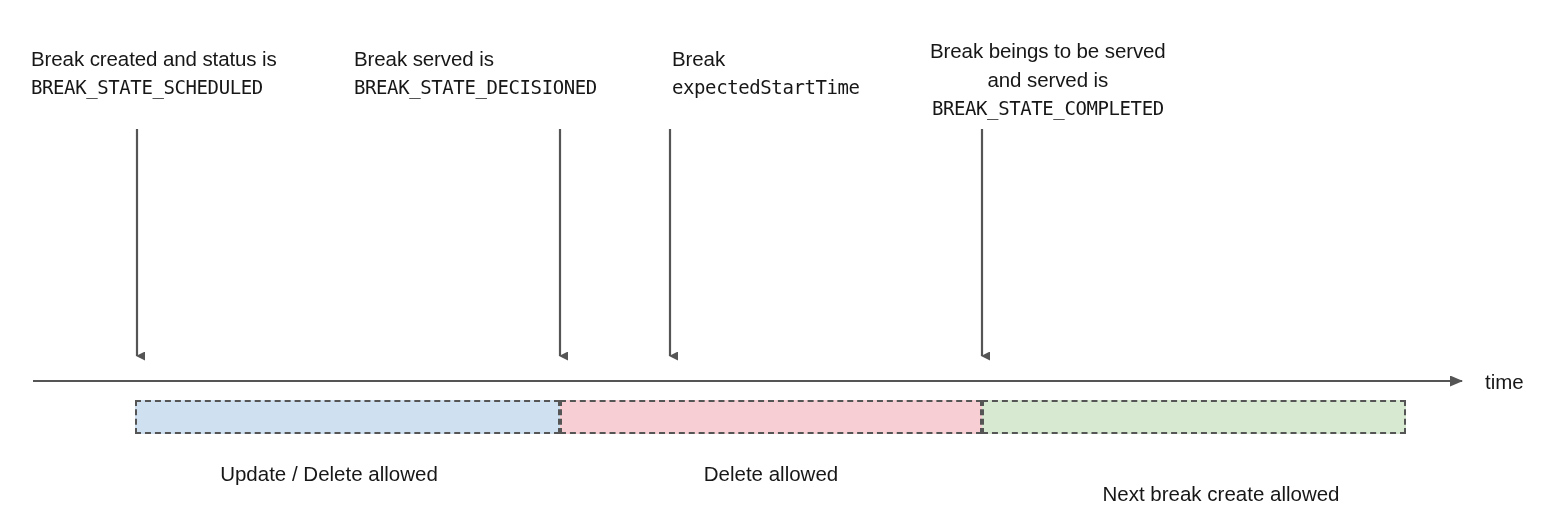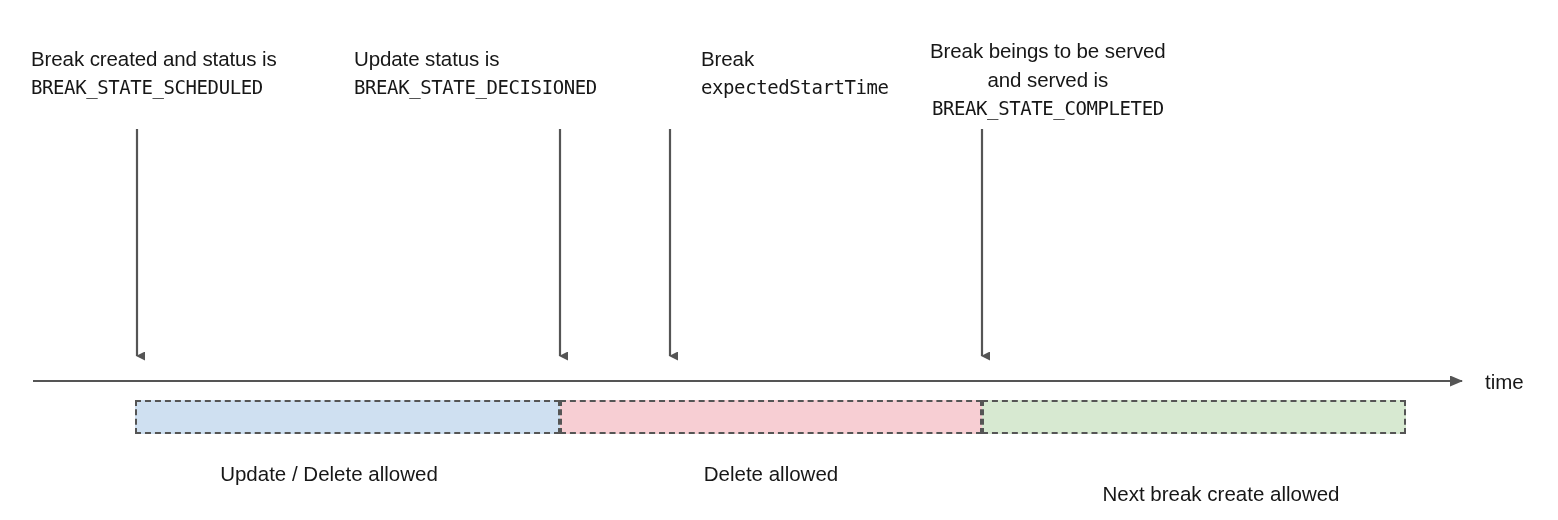--- a/index.html
+++ b/index.html
@@ -38,21 +38,21 @@
   }
   .ann-code {
     font-family: "DejaVu Sans Mono", monospace;
     font-size: 19px;
     letter-spacing: -0.4px;
     color: #171717;
   }
 
   #ann-1 { left: 31px;  top: 40px; }
   #ann-2 { left: 354px; top: 40px; }
-  #ann-3 { left: 672px; top: 40px; margin-left: 29px; }
+  #ann-3 { left: 672px; top: 40px; }
   #ann-4 { left: 930px; top: 32px; text-align: center; }
 
   
   .segment-caption {
     position: absolute;
     top: 458px;
     font-family: "Liberation Sans", sans-serif;
     font-size: 20.5px;
     color: #171717;
     text-align: left;
@@ -119,21 +119,21 @@
     <line x1="670" y1="125" x2="670" y2="352" stroke="#555555" stroke-width="2.2" marker-end="url(#head-down)"></line>
     <line x1="982" y1="125" x2="982" y2="352" stroke="#555555" stroke-width="2.2" marker-end="url(#head-down)"></line>
   </svg>
 
   <div class="annotation" id="ann-1">
     <div class="ann-prose">Break created and status is</div>
     <div class="ann-code">BREAK_STATE_SCHEDULED</div>
   </div>
 
   <div class="annotation" id="ann-2">
-    <div class="ann-prose">Update status is</div>
+    <div class="ann-prose">Break served is</div>
     <div class="ann-code">BREAK_STATE_DECISIONED</div>
   </div>
 
   <div class="annotation" id="ann-3">
     <div class="ann-prose">Break</div>
     <div class="ann-code">expectedStartTime</div>
   </div>
 
   <div class="annotation" id="ann-4">
     <div class="ann-prose">Break beings to be served</div>

